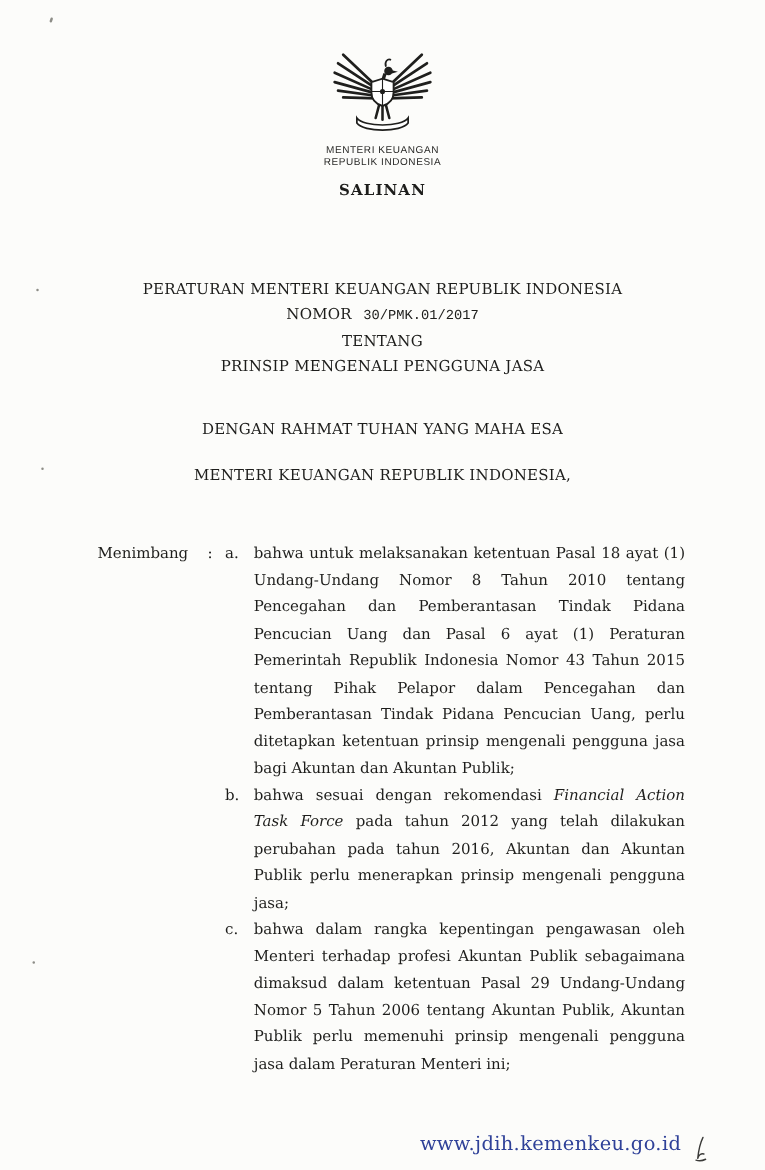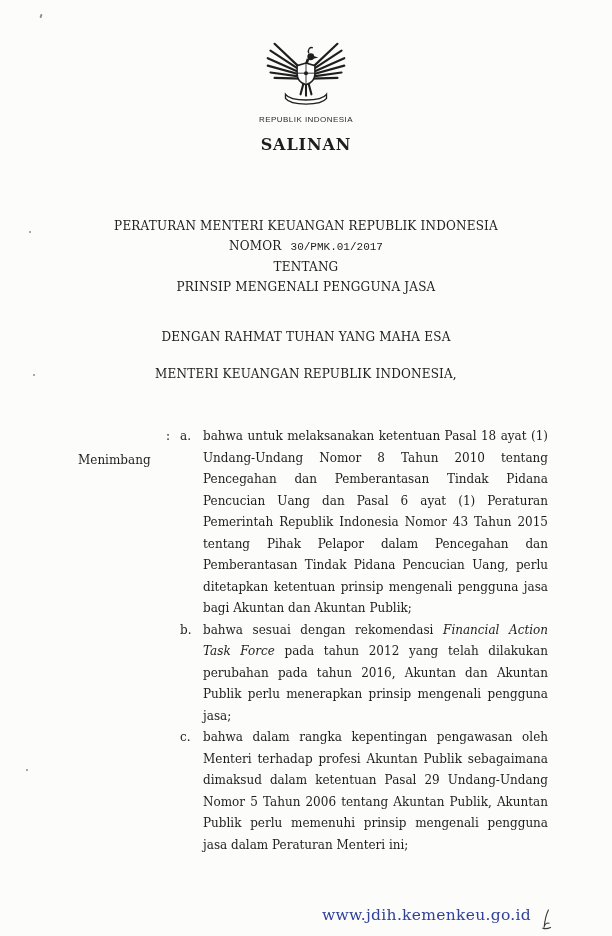--- a/index.html
+++ b/index.html
@@ -15,47 +15,47 @@
   }
   .letterhead { padding-top:34px; text-align:center; }
   .emblem { display:block; margin:0 auto 4px auto; }
   .ministry-line {
     font-family:"Liberation Sans", sans-serif;
     font-size:8px; line-height:10px; letter-spacing:0.45px;
     color:#2a2a28;
   }
   .salinan {
     margin-top:10px;
-    font-size:16px; font-weight:bold; letter-spacing:0.9px;
+    font-size:12px; font-weight:bold; letter-spacing:0.9px;
   }
   .title-block {
     margin-top:62px;
     text-align:center;
     font-size:12px; line-height:20px; letter-spacing:0.2px;
   }
   .nomor-value {
     font-family:"Liberation Mono", monospace;
     font-size:11px; margin-left:9px; letter-spacing:0;
   }
   .invocation { margin-top:30px; text-align:center; font-size:12px; line-height:20px; letter-spacing:0.2px; }
   .authority  { margin-top:17px; text-align:center; font-size:12px; line-height:20px; letter-spacing:0.2px; }
   .considerations {
     margin:42px 64px 0 78px;
     display:flex;
     font-size:12px; line-height:21.5px;
   }
-  .consider-label { width:88px; flex:none;margin-top:24px; }
+  .consider-label { width:88px; flex:none; }
   .consider-colon { width:14px; flex:none; }
   .consider-items { flex:1; }
   .consider-item { display:flex; }
   .item-letter { width:23px; flex:none; }
   .item-text { flex:1; text-align:justify; }
   .italic { font-style:italic; }
   .doc-footer {
-    position:absolute; right:58px; bottom:12px;
+    position:absolute; right:44px; bottom:12px;
     display:flex; align-items:flex-end; gap:9px;
   }
   .jdih-url {
     font-size:15.5px;
     color:#2f4198;
     letter-spacing:0.3px;
     text-decoration:none;
     font-family:"DejaVu Serif", serif;
   }
   .paraf { display:block; margin-bottom:-6px; }
@@ -100,20 +100,21 @@
       <line x1="60" y1="42" x2="60" y2="74" stroke="#1f1f1d" stroke-width="1.3"></line>
       <line x1="47" y1="57" x2="73" y2="57" stroke="#1f1f1d" stroke-width="1.3"></line>
       <circle cx="60" cy="57" r="3" fill="#1f1f1d"></circle>
       <g stroke="#1f1f1d" stroke-width="3" stroke-linecap="round" fill="none">
         <path d="M56,73 L52,88"></path>
         <path d="M60,75 L60,90"></path>
         <path d="M64,73 L68,88"></path>
       </g>
       <path d="M30,88 C38,99 82,99 90,88 L90,94 C82,105 38,105 30,94 Z" fill="#ffffff" stroke="#1f1f1d" stroke-width="2"></path>
     </svg>
+    <div class="ministry-line">MENTERI KEUANGAN</div>
     <div class="ministry-line">REPUBLIK INDONESIA</div>
     <div class="salinan">SALINAN</div>
   </header>
 
   <section class="title-block">
     <div>PERATURAN MENTERI KEUANGAN REPUBLIK INDONESIA</div>
     <div>
       <span>NOMOR</span><span class="nomor-value">30/PMK.01/2017</span>
     </div>
     <div>TENTANG</div>

